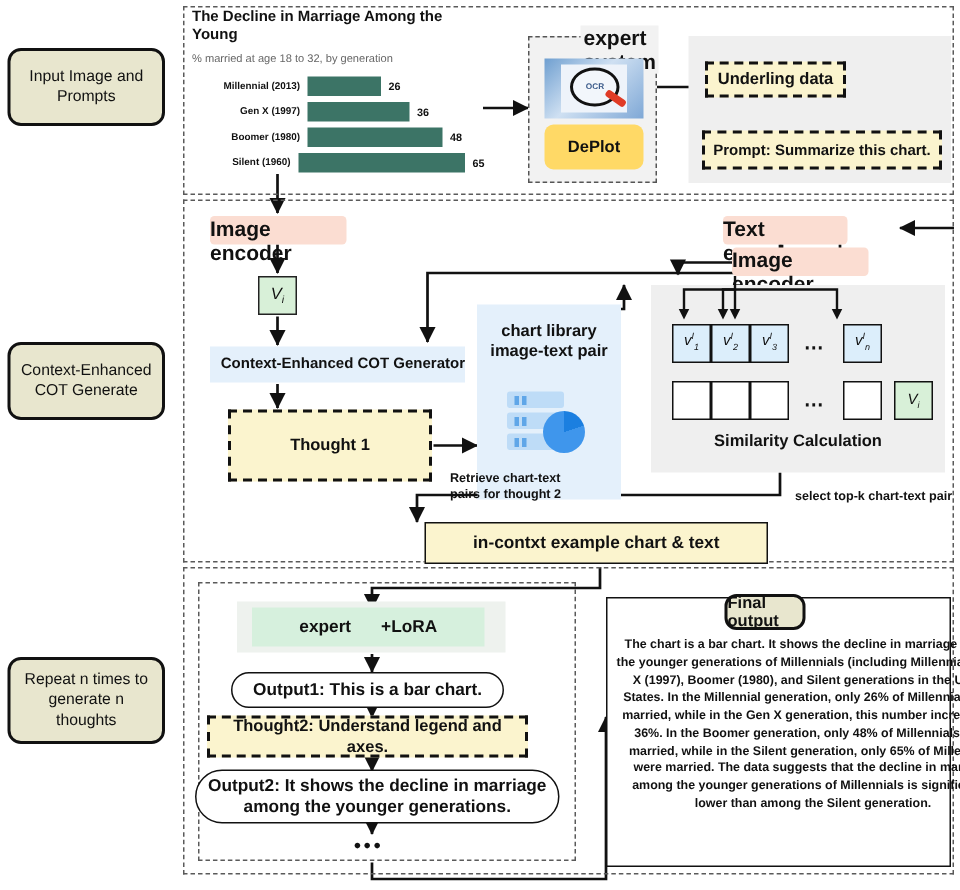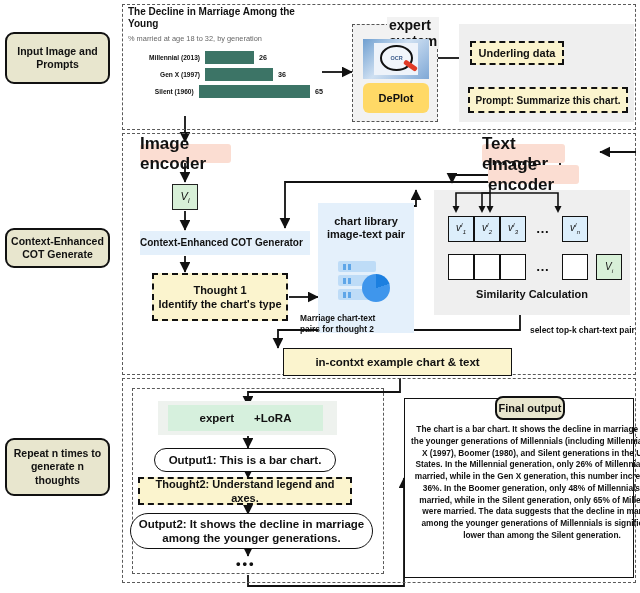--- a/index.html
+++ b/index.html
@@ -3,29 +3,29 @@
 <meta charset="utf-8">
 <style>
   html,body{margin:0;padding:0;background:#fff;}
   body{width:640px;height:593px;position:relative;overflow:hidden;
        font-family:"Liberation Sans",sans-serif;color:#111;}
   .abs{position:absolute;box-sizing:border-box;}
 
   
   .stage{background:#e8e6ce;border:2px solid #111;border-radius:9px;
          display:flex;align-items:center;justify-content:center;text-align:center;
-         font-weight:bold;font-size:10.5px;line-height:1.25;padding:3px 4px;}
+         font-weight:normal;font-size:10.5px;line-height:1.25;padding:3px 4px;}
 
   
   .sect{border:1.6px dashed #5a5a5a;background:transparent;}
 
   
-  .pinkbox{background:#fbddd2;border-radius:3px;display:flex;align-items:center;
-           justify-content:center;font-size:17px;font-weight:bold;}
-  .bluebox{background:#e4f0fb;display:flex;align-items:center;justify-content:flex-start;
+  .pinkbox{background:#fbddd2;border-radius:3px;display:flex;
+           justify-content:center;font-size:14px;font-weight:bold;}
+  .bluebox{background:#e4f0fb;display:flex;align-items:center;justify-content:flex-end;
            font-size:11px;font-weight:bold;text-align:center;line-height:1.2;}
   .greenbox{background:#d8f0d8;border:1.6px solid #222;display:flex;align-items:center;
             justify-content:center;font-size:11px;font-style:italic;}
   .yellowdash{background:#fbf4ce;border:2.2px dashed #111;display:flex;align-items:center;
               justify-content:center;text-align:center;font-size:11px;font-weight:bold;
               line-height:1.3;padding:2px 4px;}
   .yellowsolid{background:#fbf4ce;border:1.8px solid #111;display:flex;align-items:center;
                justify-content:center;font-size:11.5px;font-weight:bold;}
   .pill{border:1.9px solid #111;border-radius:22px;background:#fff;display:flex;
         align-items:center;justify-content:center;text-align:center;font-size:11.5px;
@@ -133,21 +133,21 @@
 </svg>
 
 <div class="abs sect" style="left:122px;top:4px;width:514px;height:126px;"></div>
 <div class="abs sect" style="left:122px;top:133px;width:514px;height:242px;"></div>
 <div class="abs sect" style="left:122px;top:378px;width:514px;height:205px;"></div>
 <div class="abs sect" style="left:132px;top:388px;width:252px;height:186px;"></div>
 
 <div class="abs stage" style="left:5px;top:32px;width:105px;height:52px;">
   <span>Input Image and Prompts</span>
 </div>
-<div class="abs stage" style="left:5px;top:228px;width:105px;height:40px;text-align:center;">
+<div class="abs stage" style="left:5px;top:228px;width:105px;height:52px;text-align:center;">
   <span>Context-Enhanced COT Generate</span>
 </div>
 <div class="abs stage" style="left:5px;top:438px;width:105px;height:58px;">
   <span>Repeat n times to generate n thoughts</span>
 </div>
 
 <div class="abs" style="left:128px;top:6px;width:195px;height:110px;">
   <div class="ch-title">The Decline in Marriage Among the Young</div>
   <div class="ch-sub" style="margin-top:4px;">% married at age 18 to 32, by generation</div>
   <div style="margin-top:8px;">
@@ -155,20 +155,25 @@
       <div class="ch-lbl">Millennial (2013)</div>
       <div class="ch-bar" style="width:49px;"></div>
       <div class="ch-val">26</div>
     </div>
     <div class="ch-row">
       <div class="ch-lbl">Gen X (1997)</div>
       <div class="ch-bar" style="width:68px;"></div>
       <div class="ch-val">36</div>
     </div>
     <div class="ch-row">
+      <div class="ch-lbl">Boomer (1980)</div>
+      <div class="ch-bar" style="width:90px;"></div>
+      <div class="ch-val">48</div>
+    </div>
+    <div class="ch-row">
       <div class="ch-lbl">Silent (1960)</div>
       <div class="ch-bar" style="width:122px;"></div>
       <div class="ch-val">65</div>
     </div>
   </div>
 </div>
 
 <div class="abs ocrwrap" style="left:352px;top:24px;width:86px;height:98px;">
   <div class="ocrcap" style="top:-8px;">expert system</div>
   <div class="abs ocr" style="left:10px;top:14px;width:66px;height:40px;">
@@ -203,21 +208,20 @@
 
 <div class="abs greenbox" style="left:172px;top:184px;width:26px;height:26px;">
   <span><i>V</i><sub style="font-size:7px;">i</sub></span>
 </div>
 
 <div class="abs bluebox" style="left:140px;top:231px;width:170px;height:24px;">
   <span style="font-size:10px;">Context-Enhanced COT Generator</span>
 </div>
 <div class="abs yellowdash" style="left:152px;top:273px;width:136px;height:48px;flex-direction:column;">
   <span>Thought 1</span>
-  <span>Identify the chart's type</span>
 </div>
 
 <div class="abs bluebox" style="left:318px;top:203px;width:96px;height:130px;flex-direction:column;align-items:center;justify-content:flex-start;padding-top:12px;text-align:center;">
   <span>chart library</span>
   <span>image-text pair</span>
   <div class="abs" style="left:18px;top:58px;width:62px;height:42px;">
     <div class="glyph-bar" style="left:2px;top:0px;width:38px;height:11px;">
       <i></i>
         <i class="b"></i>
     </div>
@@ -226,21 +230,21 @@
         <i class="b"></i>
     </div>
     <div class="glyph-bar" style="left:2px;top:28px;width:38px;height:11px;">
       <i></i>
         <i class="b"></i>
     </div>
     <div class="glyph-pie" style="left:26px;top:13px;"></div>
   </div>
 </div>
 <div class="abs note" style="left:300px;top:313px;width:100px;">
-  <div>Marriage chart-text</div>
+  <div>Retrieve chart-text</div>
   <div>pairs for thought 2</div>
 </div>
 
 <div class="abs greyzone" style="left:434px;top:190px;width:196px;height:125px;"></div>
 <svg class="abs" style="left:434px;top:184px;width:196px;height:36px;" viewBox="0 0 196 36">
   <g stroke="#111" stroke-width="1.6" fill="none">
     <path d="M56,0 L56,9 L22,9 L22,22"></path>
     <path d="M56,9 L48,9 L48,22"></path>
     <path d="M56,9 L56,22"></path>
     <path d="M56,9 L124,9 L124,22"></path>
@@ -298,18 +302,18 @@
   <span>Thought2: Understand legend and axes.</span>
 </div>
 <div class="abs pill" style="left:130px;top:513px;width:243px;height:36px;">
   <span>Output2: It shows the decline in marriage among the younger generations.</span>
 </div>
 <div class="abs" style="left:236px;top:556px;font-size:13px;font-weight:bold;letter-spacing:2px;">
   <span>•••</span>
 </div>
 
 <div class="abs finalbox" style="left:404px;top:398px;width:230px;height:180px;"></div>
-<div class="abs finalcap" style="left:483px;top:396px;width:70px;height:24px;margin-left:12px;">
+<div class="abs finalcap" style="left:483px;top:396px;width:54px;height:24px;">
   <span>Final output</span>
 </div>
 <div class="abs finaltext" style="left:404px;top:424px;width:276px;">
   <span>The chart is a bar chart. It shows the decline in marriage among the younger generations of Millennials (including Millennials), Gen X (1997), Boomer (1980), and Silent generations in the United States. In the Millennial generation, only 26% of Millennials were married, while in the Gen X generation, this number increased to 36%. In the Boomer generation, only 48% of Millennials were married, while in the Silent generation, only 65% of Millennials were married. The data suggests that the decline in marriage among the younger generations of Millennials is significantly lower than among the Silent generation.</span>
 </div>
 
 </body></html>

